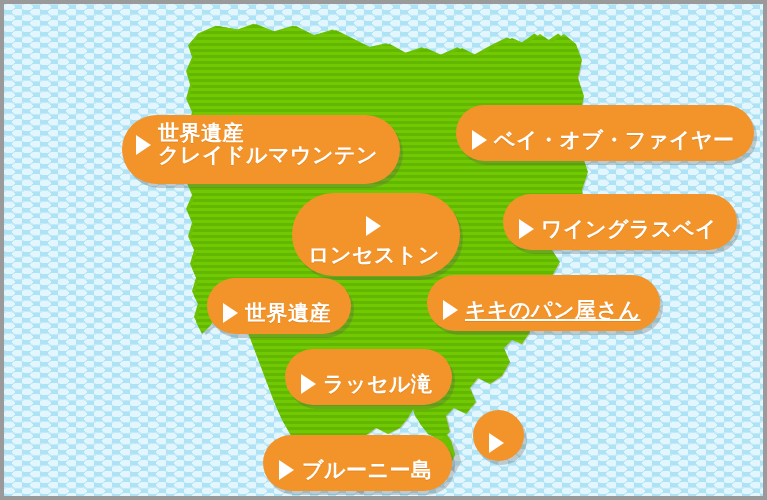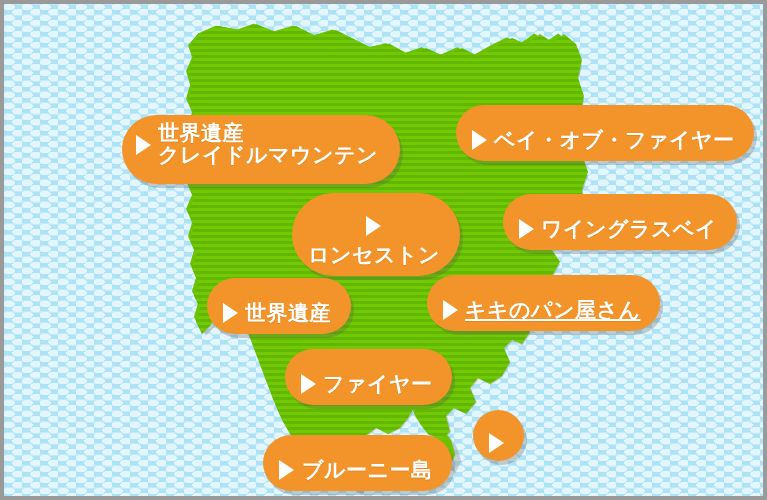--- a/index.html
+++ b/index.html
@@ -176,21 +176,21 @@
       <div class="label" style="left: 203px; top: 274px;">
         <span class="tri"></span>
         <span class="txt">世界遺産</span>
       </div>
       <div class="label" style="left: 423px; top: 271px; text-decoration: underline;">
         <span class="tri"></span>
         <span class="txt">キキのパン屋さん</span>
       </div>
       <div class="label" style="left: 281px; top: 345px;">
         <span class="tri"></span>
-        <span class="txt">ファイヤー</span>
+        <span class="txt">ラッセル滝</span>
       </div>
       <div class="label" style="left: 469px; top: 406px;">
         <span class="tri"></span>
       </div>
       <div class="label" style="left: 259px; top: 431px; gap: 8px;">
         <span class="tri"></span>
         <span class="txt">ブルーニー島</span>
       </div>
     </div>
 

